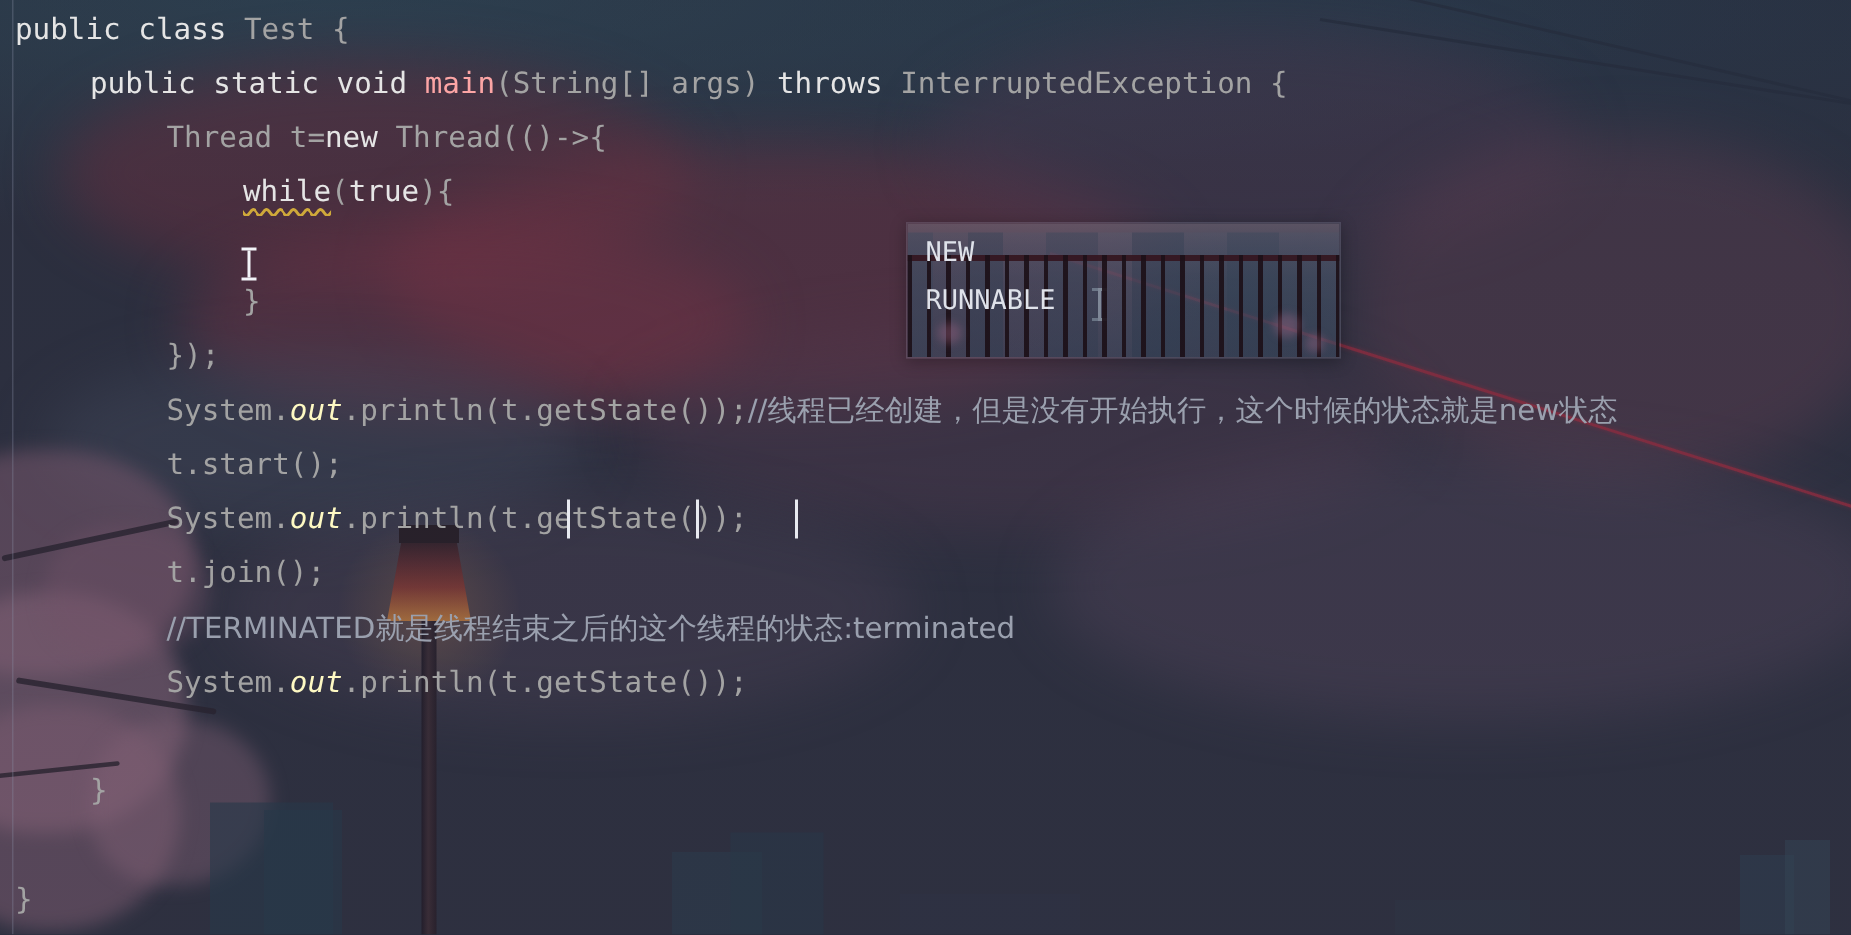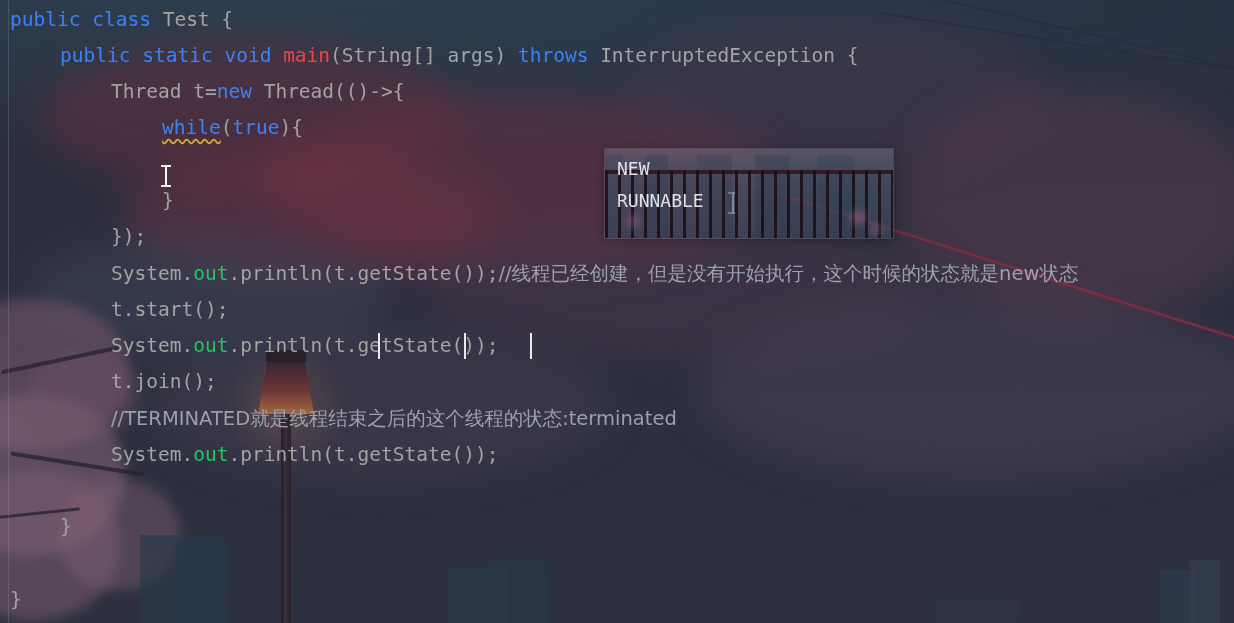--- a/index.html
+++ b/index.html
@@ -156,23 +156,23 @@
   .code {
     position: absolute; inset: 0;
     font-family: "DejaVu Sans Mono", monospace;
     font-size: 19.5px;
     line-height: 36.3px;
     white-space: pre;
     color: #c8ccd6;
     letter-spacing: 0px;
   }
   .line { position: absolute; left: 10px; height: 36.3px; display: block; }
-  .kw   { color: #3b82f6; }
-  .meth { color: #ef4444; }
-  .field{ color: #22c55e; }
+  .kw   { color: #e5e5e5; }
+  .meth { color: #fca5a5; }
+  .field{ color: #fef9c3; font-style: italic; }
   .plain{ color: #a3a3a3; }
   .cmt  { color: #9aa0ae; }
   .cmt-zh { font-family: "DejaVu Sans", sans-serif; }
   .squiggle {
     text-decoration: underline wavy #cfa93a;
     text-decoration-skip-ink: none;
     text-underline-offset: 4px;
   }
 
   

